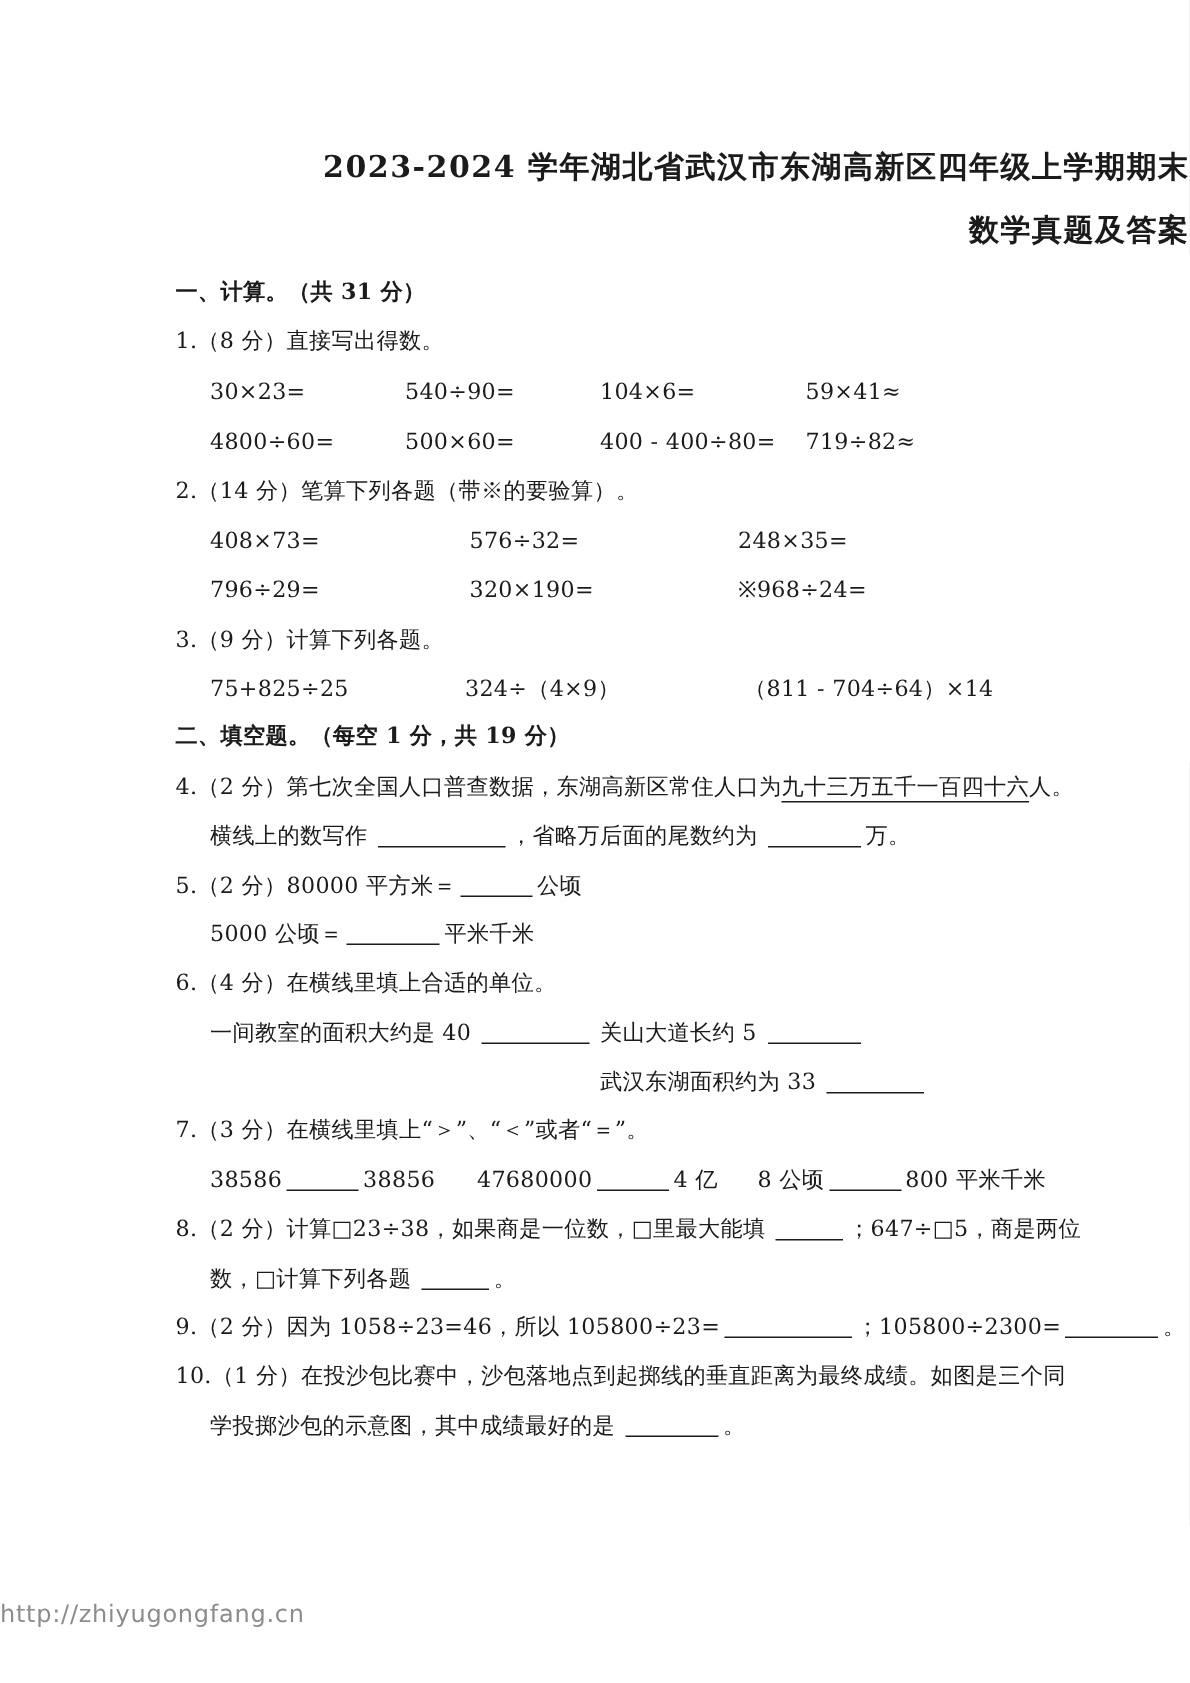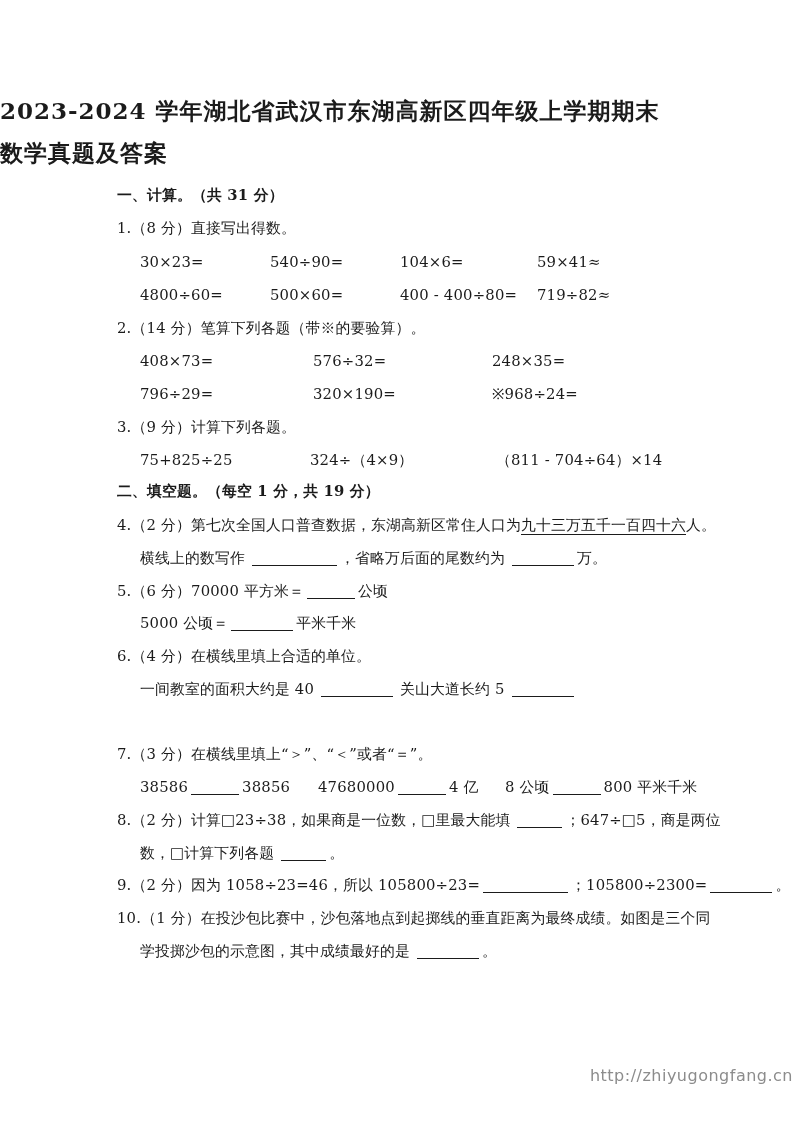--- a/index.html
+++ b/index.html
@@ -16,42 +16,42 @@
     position:absolute;
     font-size:14.8px;
     line-height:21px;
     white-space:nowrap;
     letter-spacing:0.2px;
   }
   .bold{font-weight:bold;}
   .title{
     position:absolute;
     left:0;width:100%;
-    text-align:left;
+    text-align:right;
     font-weight:bold;
-    font-size:23px;
+    font-size:20px;
     line-height:30px;
     letter-spacing:1px;
     white-space:nowrap;
   }
   .blank{
     display:inline-block;
     border-bottom:1px solid #1b1b1b;
     height:15px;
     vertical-align:-3px;
     margin:0 3px;
   }
   .blank.gapL{margin-left:7px;}
   .w45{width:45px}.w48{width:48px}.w62{width:62px}.w65{width:65px}
   .w72{width:72px}.w85{width:85px}
   .ul{border-bottom:1px solid #1b1b1b;padding-bottom:1px;}
   .footer{
     position:absolute;
     left:0;width:100%;
-    text-align:right;
+    text-align:left;
     font-family:"DejaVu Sans","Liberation Sans",sans-serif;
     font-size:16px;
     color:#8c8c8c;
     letter-spacing:0.5px;
   }
 </style>
 </head>
 <body>
 
 <div class="page">
@@ -82,26 +82,27 @@
   <div class="t" style="left:117px;top:416px">3.（9 分）计算下列各题。</div>
   <div class="t" style="left:140px;top:449px">75+825÷25</div>
   <div class="t" style="left:310px;top:449px">324÷（4×9）</div>
   <div class="t" style="left:496px;top:449px">（811 - 704÷64）×14</div>
 
   <div class="t bold" style="left:117px;top:480px">二、填空题。（每空 1 分，共 19 分）</div>
 
   <div class="t" style="left:117px;top:514px"><span>4.（2 分）第七次全国人口普查数据，东湖高新区常住人口为</span><span class="ul">九十三万五千一百四十六</span><span>人。</span></div>
   <div class="t" style="left:140px;top:547px"><span>横线上的数写作</span><span class="blank w85 gapL"></span><span>，省略万后面的尾数约为</span><span class="blank w62 gapL"></span><span>万。</span></div>
 
-  <div class="t" style="left:117px;top:580px"><span>5.（6 分）70000 平方米＝</span><span class="blank w48"></span><span>公顷</span></div>
+  <div class="t" style="left:117px;top:580px"><span>5.（2 分）80000 平方米＝</span><span class="blank w48"></span><span>公顷</span></div>
   <div class="t" style="left:140px;top:612px"><span>5000 公顷＝</span><span class="blank w62"></span><span>平米千米</span></div>
 
   <div class="t" style="left:117px;top:645px">6.（4 分）在横线里填上合适的单位。</div>
   <div class="t" style="left:140px;top:678px"><span>一间教室的面积大约是 40</span><span class="blank w72 gapL"></span></div>
   <div class="t" style="left:400px;top:678px"><span>关山大道长约 5</span><span class="blank w62 gapL"></span></div>
+  <div class="t" style="left:400px;top:711px"><span>武汉东湖面积约为 33</span><span class="blank w65 gapL"></span></div>
 
   <div class="t" style="left:117px;top:743px">7.（3 分）在横线里填上“＞”、“＜”或者“＝”。</div>
   <div class="t" style="left:140px;top:776px"><span>38586</span><span class="blank w48"></span><span>38856</span></div>
   <div class="t" style="left:318px;top:776px"><span>47680000</span><span class="blank w48"></span><span>4 亿</span></div>
   <div class="t" style="left:505px;top:776px"><span>8 公顷</span><span class="blank w48"></span><span>800 平米千米</span></div>
 
   <div class="t" style="left:117px;top:809px"><span>8.（2 分）计算□23÷38，如果商是一位数，□里最大能填</span><span class="blank w45 gapL"></span><span>；647÷□5，商是两位</span></div>
   <div class="t" style="left:140px;top:842px"><span>数，□计算下列各题</span><span class="blank w45 gapL"></span><span>。</span></div>
 
   <div class="t" style="left:117px;top:874px"><span>9.（2 分）因为 1058÷23=46，所以 105800÷23=</span><span class="blank w85"></span><span>；105800÷2300=</span><span class="blank w62"></span><span>。</span></div>

